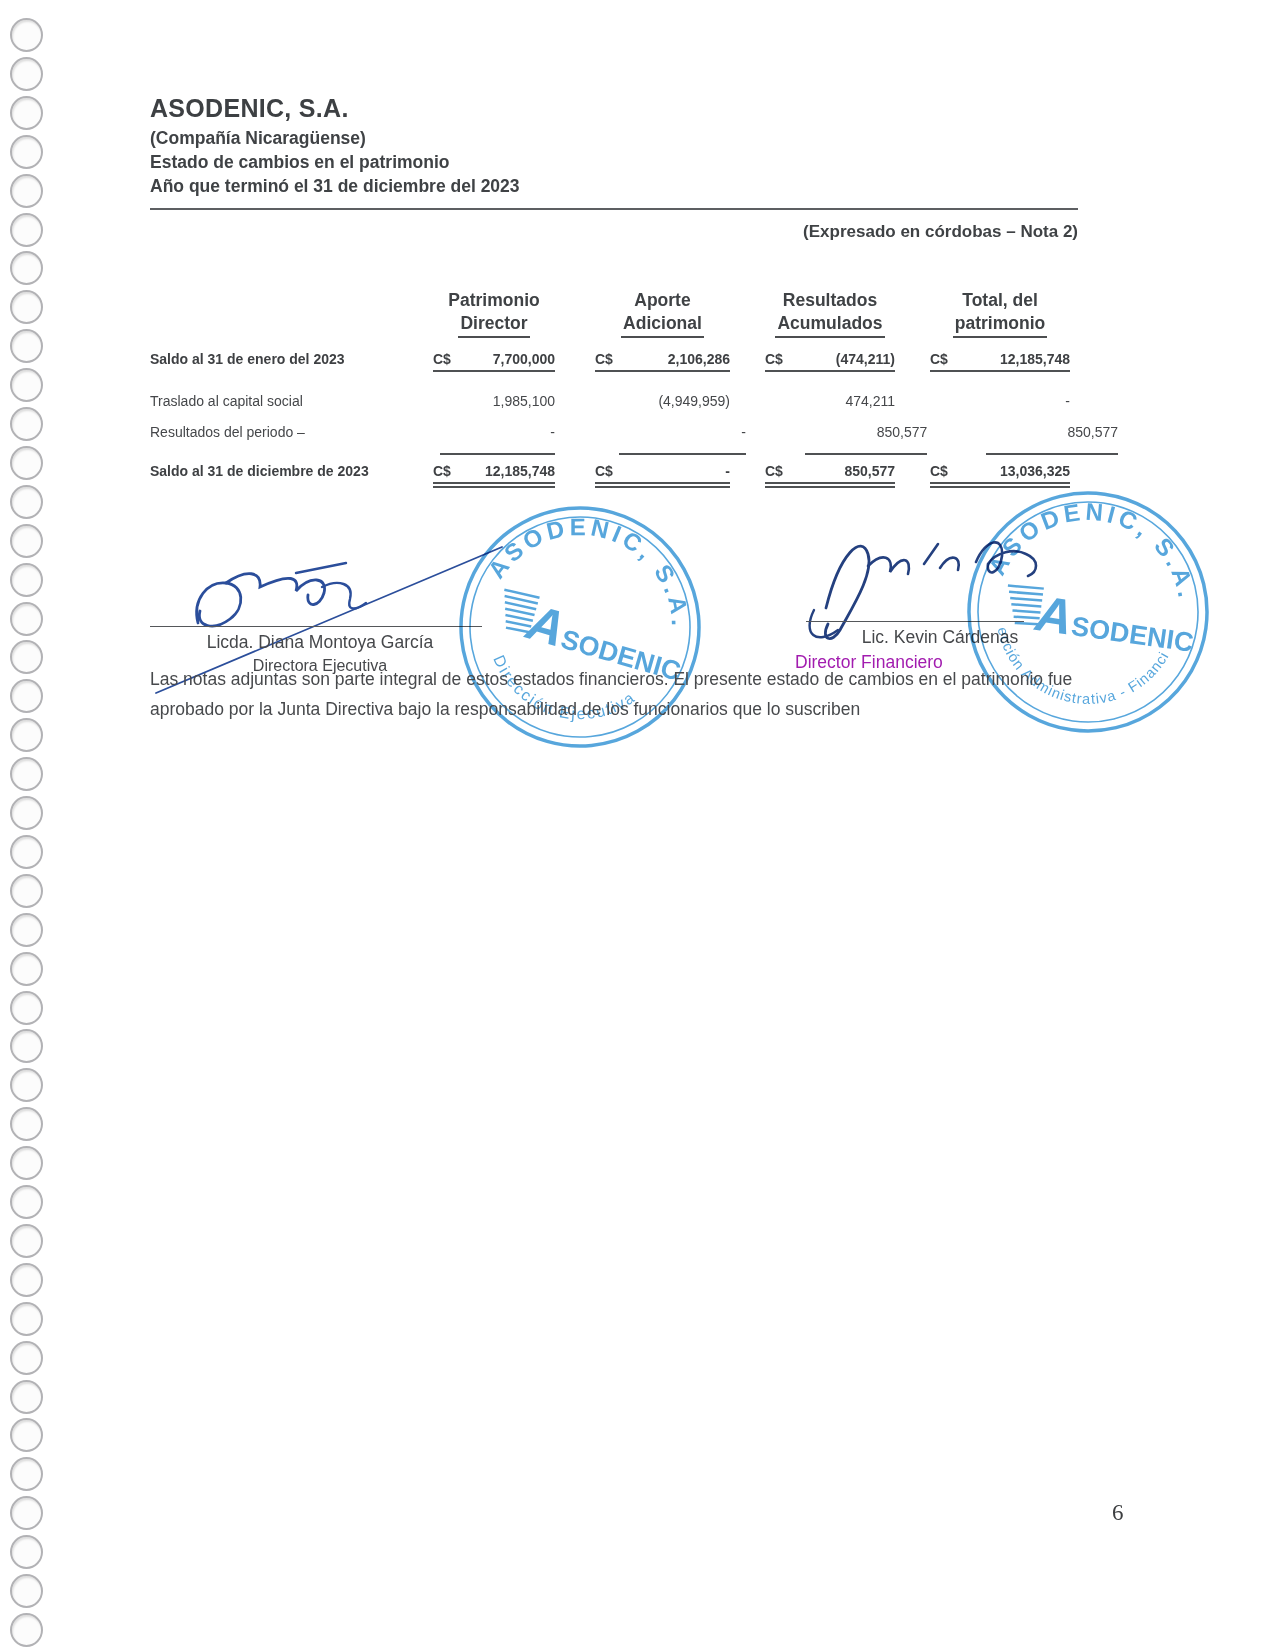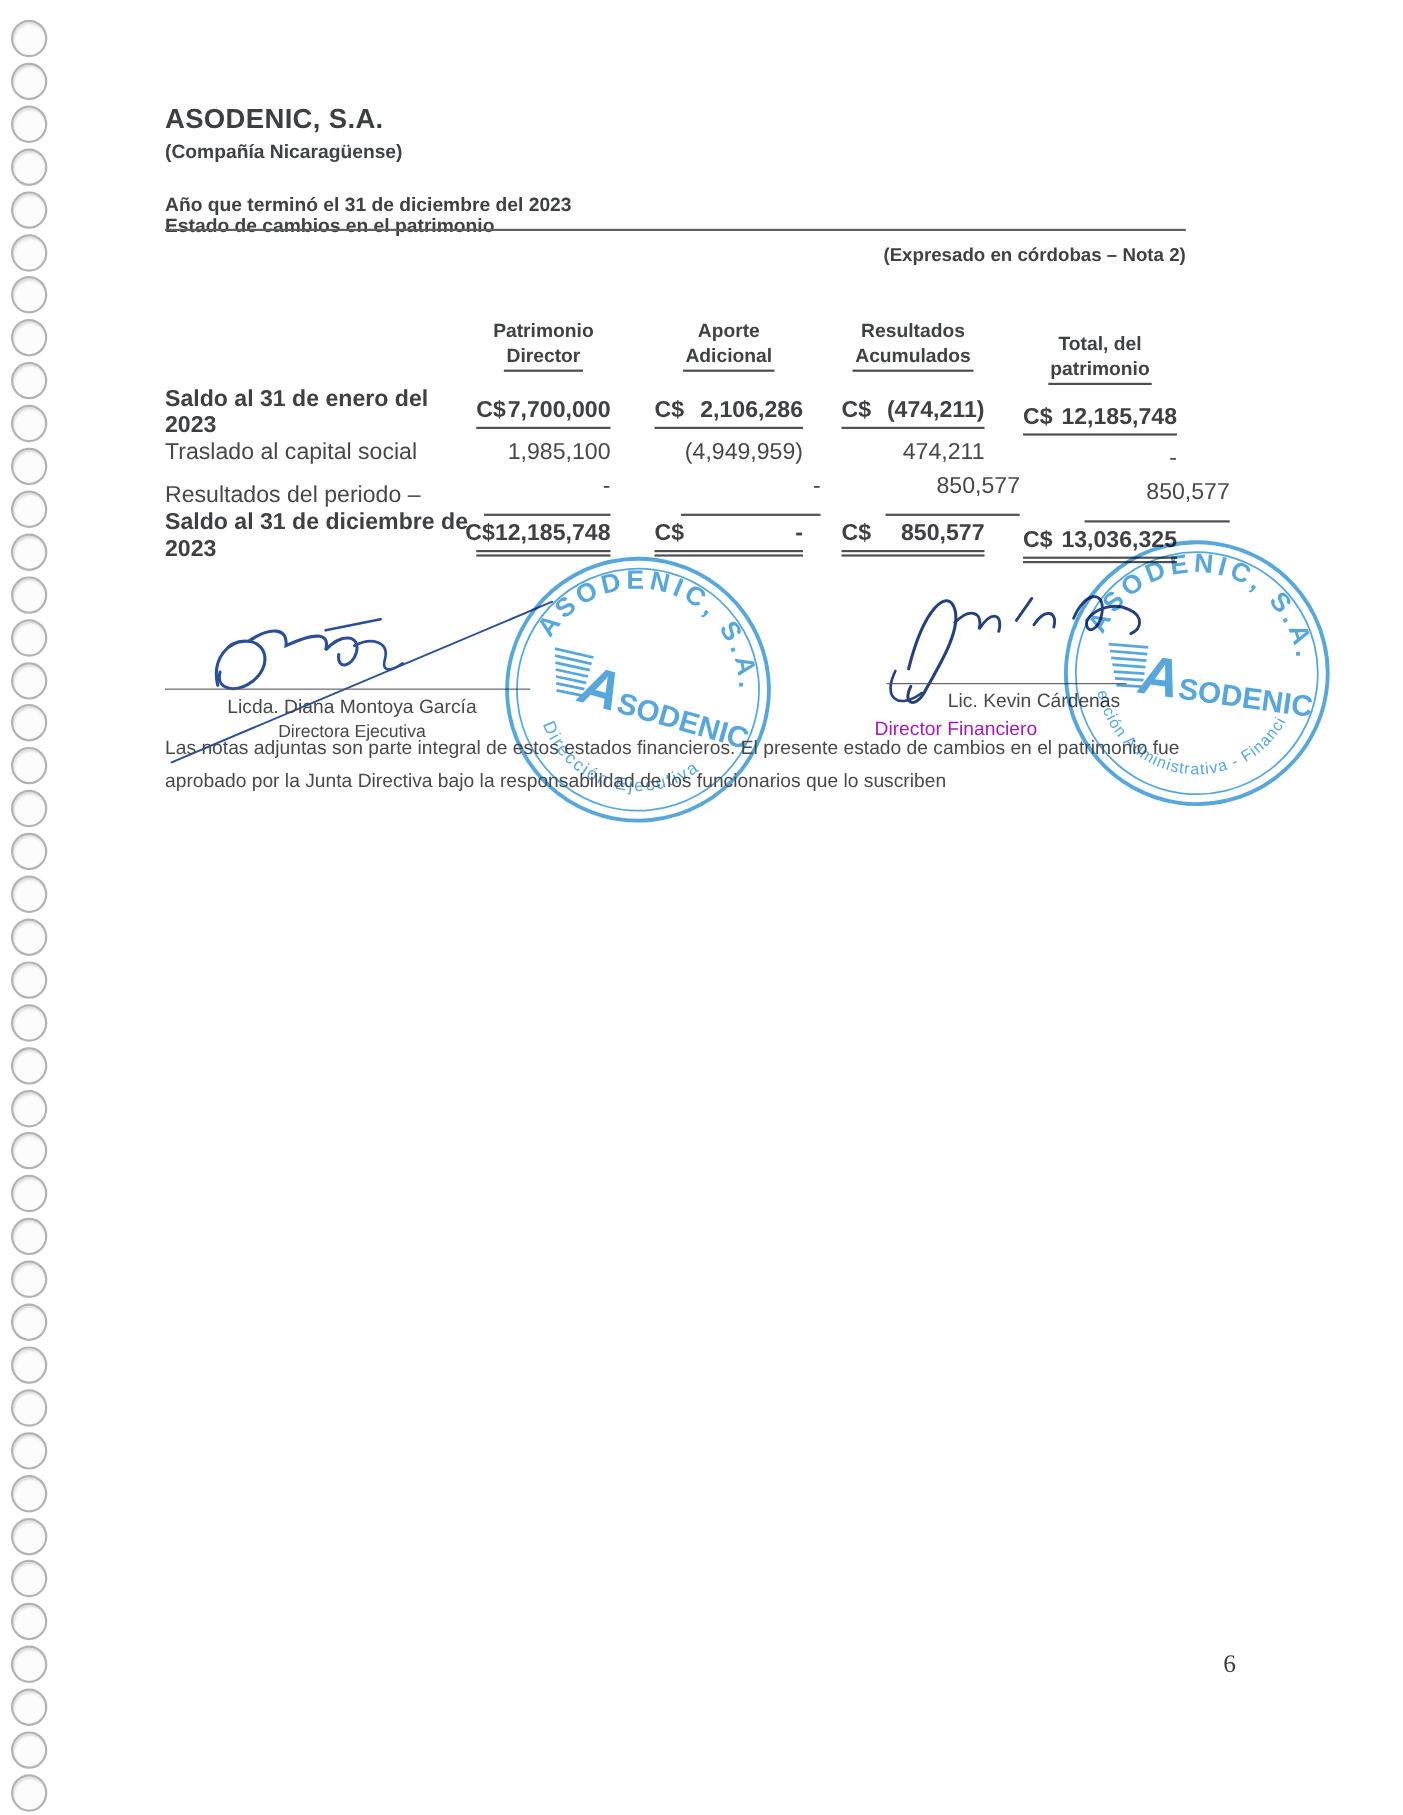--- a/index.html
+++ b/index.html
@@ -9,31 +9,31 @@
   }
   
   .hole{
     position:absolute;left:10px;width:29px;height:30px;border-radius:50%;
     border:2px solid #b2b2b5;background:#fcfcfc;
     box-shadow:inset 1px 2px 2px rgba(0,0,0,0.12);
   }
   
   .company{position:absolute;left:150px;top:94px;font-size:25px;font-weight:bold;color:#3d4043;letter-spacing:0.3px;}
   .sub1{position:absolute;left:150px;top:128px;font-size:17.5px;font-weight:bold;color:#3f4245;}
-  .sub2{position:absolute;left:150px;top:152px;font-size:17.5px;font-weight:bold;color:#3f4245;margin-top:43px;}
+  .sub2{position:absolute;left:150px;top:152px;font-size:17.5px;font-weight:bold;color:#3f4245;}
   .sub3{position:absolute;left:150px;top:176px;font-size:17.5px;font-weight:bold;color:#3f4245;}
   .header-rule{position:absolute;left:150px;top:208px;width:928px;height:2px;background:#5d5f62;}
   .currency-note{position:absolute;left:700px;top:222px;width:378px;text-align:right;font-size:17px;font-weight:bold;color:#3f4245;}
   
   .cols-row{position:absolute;left:150px;top:289px;width:968px;display:flex;}
   .sp-label{width:283px;}
   .hcell{text-align:center;font-weight:bold;font-size:17.5px;line-height:23px;color:#3f4245;}
-  .w1{width:122px;} .w2{width:135px;margin-left:40px;} .w3{width:130px;margin-left:35px;} .w4{width:140px;margin-left:35px;margin-top:12px;}
+  .w1{width:122px;} .w2{width:135px;margin-left:40px;} .w3{width:130px;margin-left:35px;} .w4{width:140px;margin-left:35px;}
   .hdr-u{display:inline-block;border-bottom:2px solid #4c4e50;padding:0 2px 1px 2px;}
-  .vrow{position:absolute;left:150px;width:968px;display:flex;font-size:21px;align-items:center;}
+  .vrow{position:absolute;left:150px;width:968px;display:flex;font-size:14px;align-items:flex-start;}
   .vrow .rlabel{width:283px;}
   .cell{display:flex;justify-content:flex-end;}
   .cell .cur{margin-right:auto;}
   .bold{font-weight:bold;color:#3e4043;}
   .r1{top:351px;}
   .r2{top:393px;}
   .r3{top:424px;gap:24px;}
   .r4{top:463px;}
   .u-cell{border-bottom:2px solid #4f5153;padding-bottom:3px;}
   .pre-total{border-bottom:2px solid #4f5153;padding-bottom:13px;}

